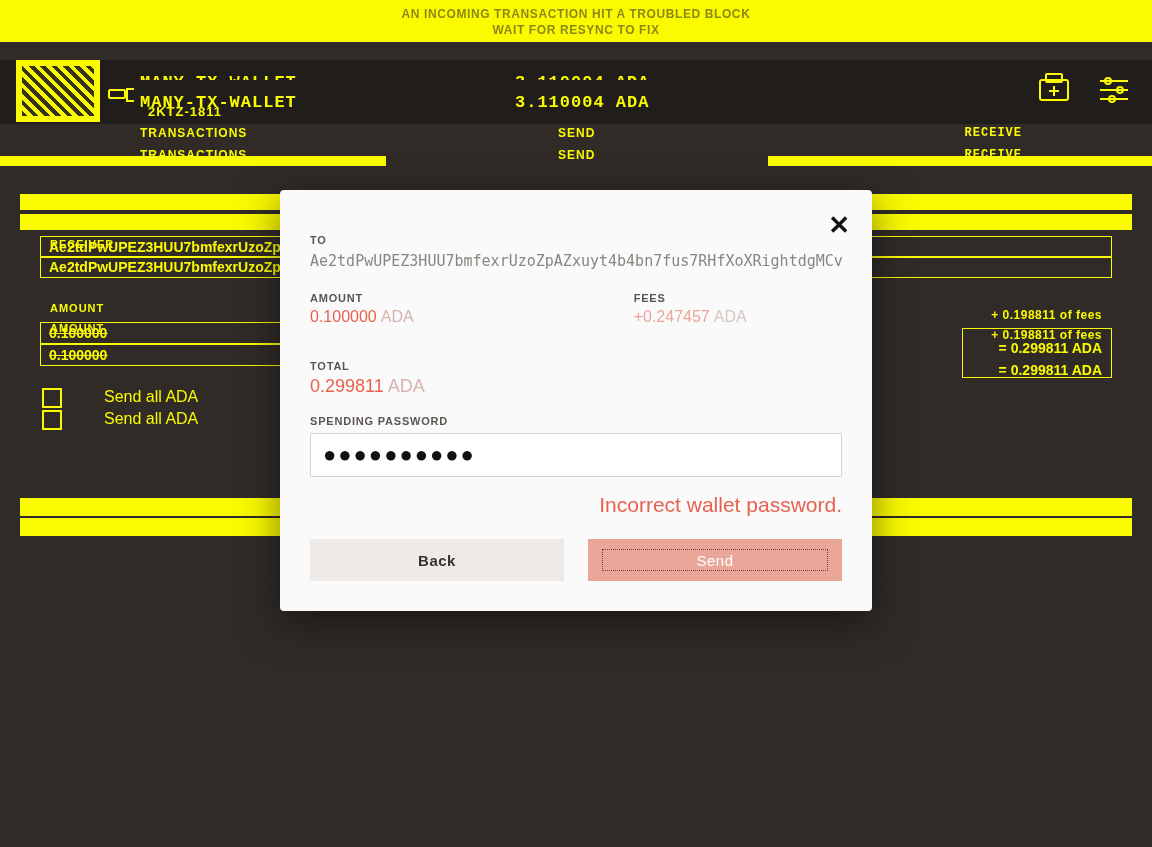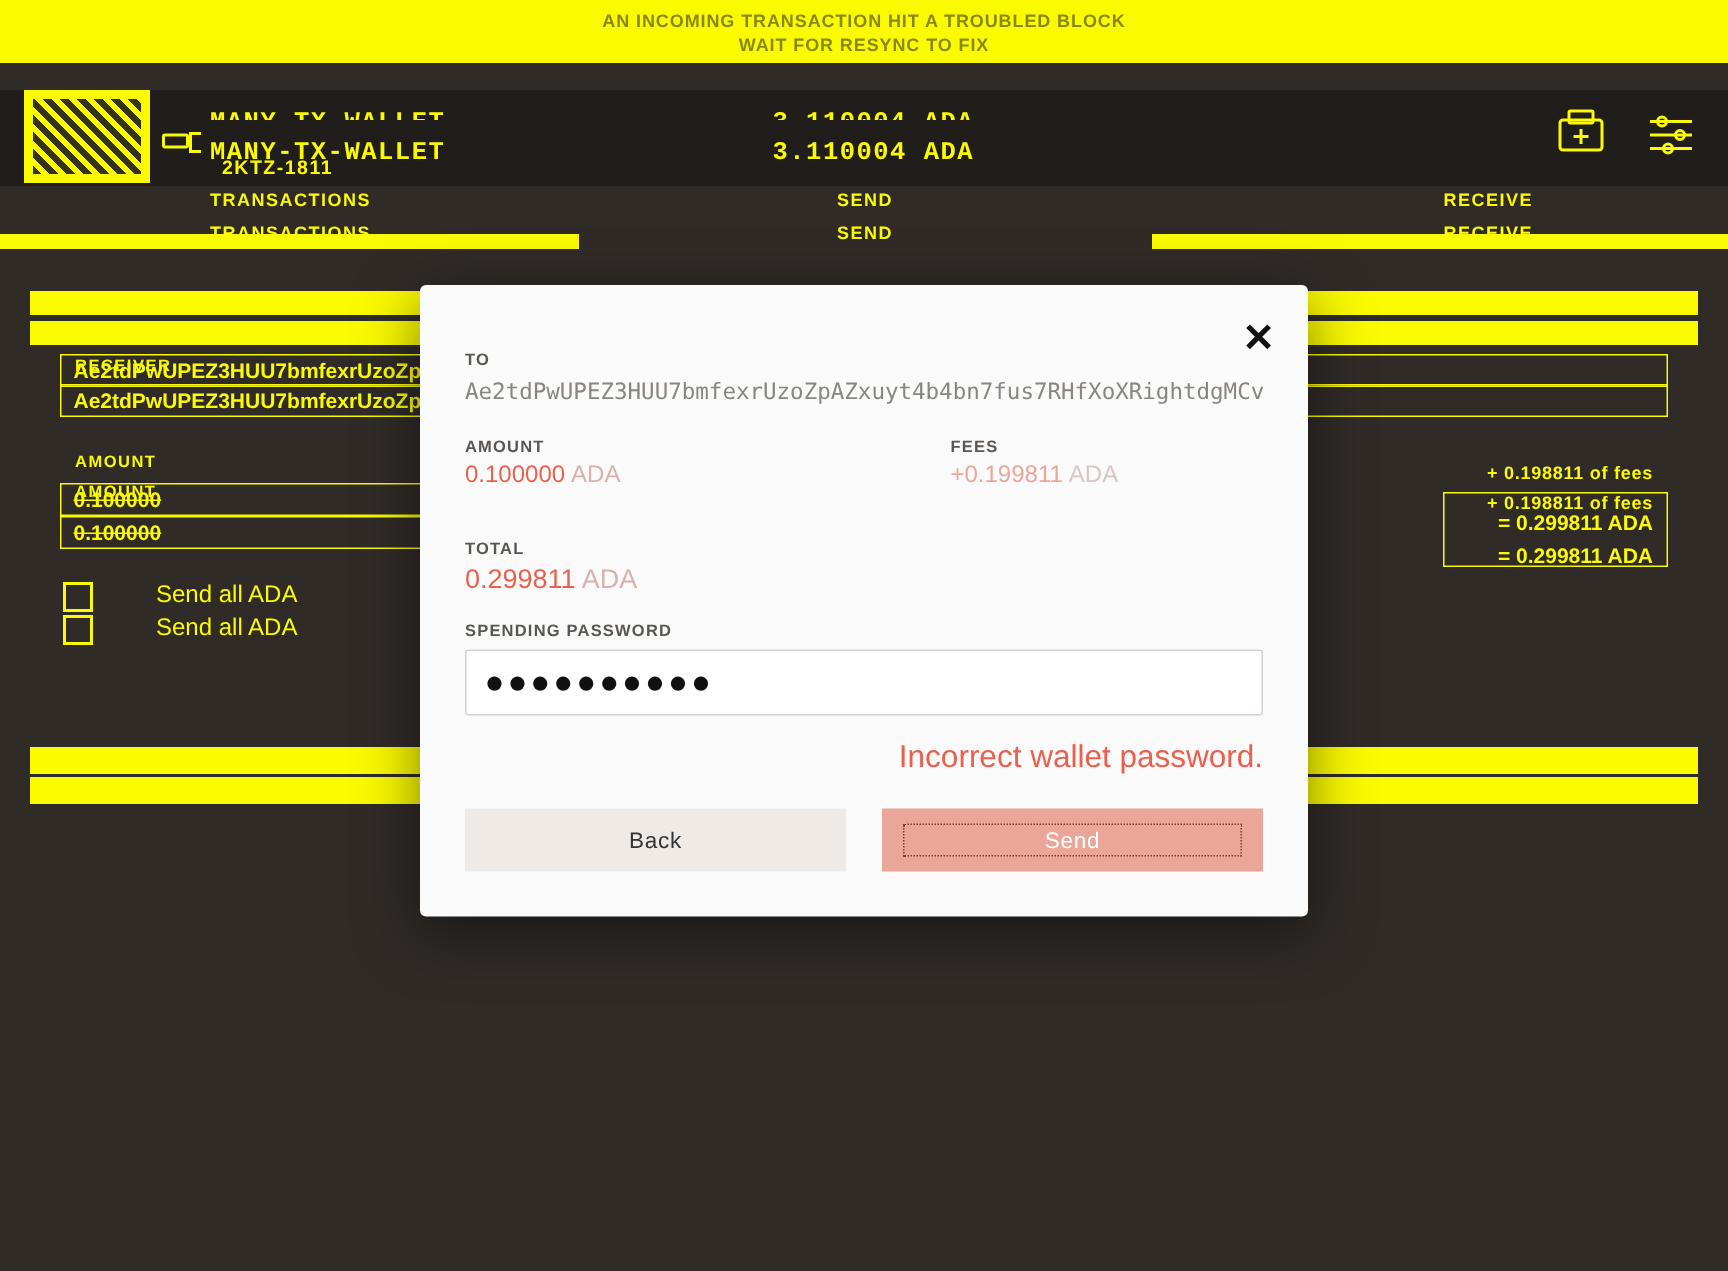--- a/index.html
+++ b/index.html
@@ -58,21 +58,21 @@
   .ri { width:36px; height:36px; }
   .ri svg { width:36px; height:36px; stroke:#fafa00; fill:none; stroke-width:2; }
 
   .wallet-sub { position:absolute; left:148px; font-size:13px; font-weight:700; letter-spacing:1px; }
   .wallet-sub.a{ top:104px; }
 
   
   .nav-row { position:absolute; left:0; right:0; height:22px; display:flex; font-size:12px; font-weight:700; letter-spacing:1px; }
   .nav-row.a{ top:126px; } .nav-row.b{ top:148px; }
   .nav-item { position:absolute; }
-  .ni-tx{ left:140px; } .ni-send{ left:558px; } .ni-recv{ right:130px; }
+  .ni-tx{ left:140px; } .ni-send{ left:558px; } .ni-recv{ right:130px;font-family:Liberation Mono, monospace; }
 
   
   .ystrip { position:absolute; left:0; background:#fafa00; }
   .ystrip.s1{ top:156px; width:386px; height:10px; }
   .ystrip.s1b{ top:156px; left:768px; right:0; height:10px; }
 
   .form-area{ position:absolute; left:20px; right:20px; top:194px; }
   .yrow{ position:absolute; left:0; right:0; background:#fafa00; height:16px; }
   .yrow.r1{ top:0; } .yrow.r2{ top:20px; }
 
@@ -125,21 +125,21 @@
   .pinkv .ada{ color:#d8c6c2; margin-left:4px;}
   .pwd-input{
     width:100%; height:44px; margin-top:6px;
     border:1px solid #d7d2cf; border-radius:2px;
     padding:0 12px; font-size:22px; letter-spacing:2px;
     background:#fff; color:#111;
   }
   .err{ text-align:right; color:#e9604f; font-size:21px; margin-top:16px;}
   .btn-row{ display:flex; gap:24px; margin-top:22px;}
   .btn{ flex:1; height:42px; border:none; font-size:15px; letter-spacing:.5px; cursor:pointer;}
-  .btn.back{ background:#f0eae7; color:#333;}
+  .btn.back{ background:#f0eae7; color:#333;font-weight:bold;}
   .btn.send{ background:#eaa698; color:#fff; position:relative;}
   .btn.send::after{ content:""; position:absolute; left:14px; right:14px; top:10px; bottom:10px; border:1px dotted #7a3e34;}
 </style>
 </head>
 <body>
 
 <div class="banner-message">
   <span>AN INCOMING TRANSACTION HIT A TROUBLED BLOCK</span><br>
   <span>WAIT FOR RESYNC TO FIX</span>
 </div>
@@ -232,21 +232,21 @@
     <div class="row2">
       <div class="col">
         <div class="mlabel" style="margin-top:16px">AMOUNT</div>
         <div class="redv">
           <span>0.100000</span><span class="ada">ADA</span>
         </div>
       </div>
       <div class="col" style="margin-left:160px">
         <div class="mlabel" style="margin-top:16px">FEES</div>
         <div class="pinkv">
-          <span>+0.199811</span><span class="ada">ADA</span>
+          <span>+0.247457</span><span class="ada">ADA</span>
         </div>
       </div>
     </div>
 
     <div class="mlabel" style="margin-top:34px">TOTAL</div>
     <div class="redv" style="font-size:18px">
       <span>0.299811</span><span class="ada">ADA</span>
     </div>
 
     <div class="mlabel" style="margin-top:18px">SPENDING PASSWORD</div>

